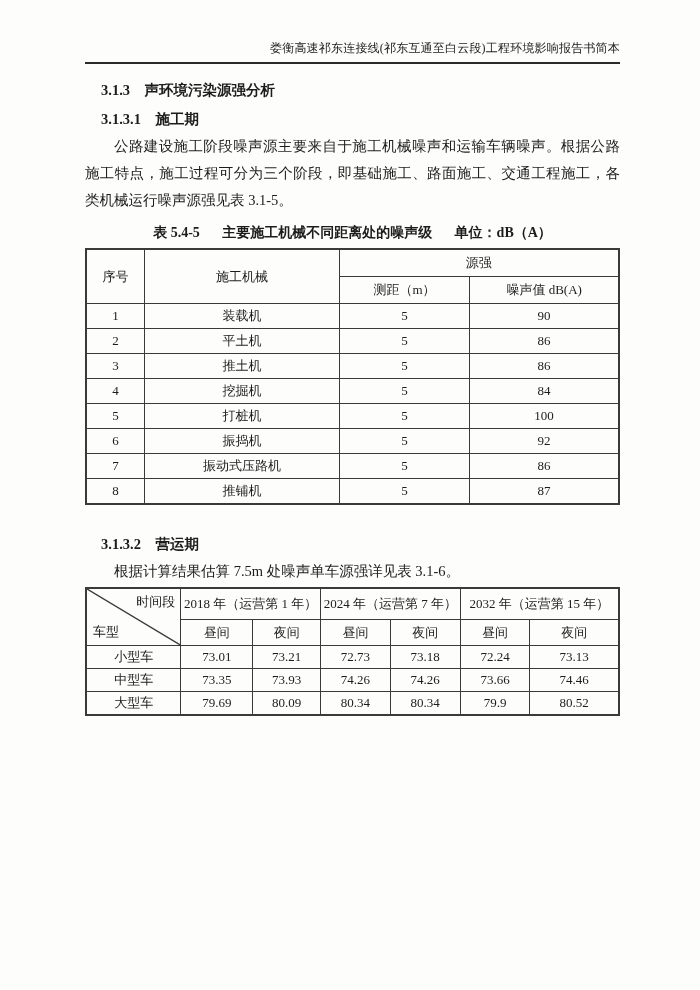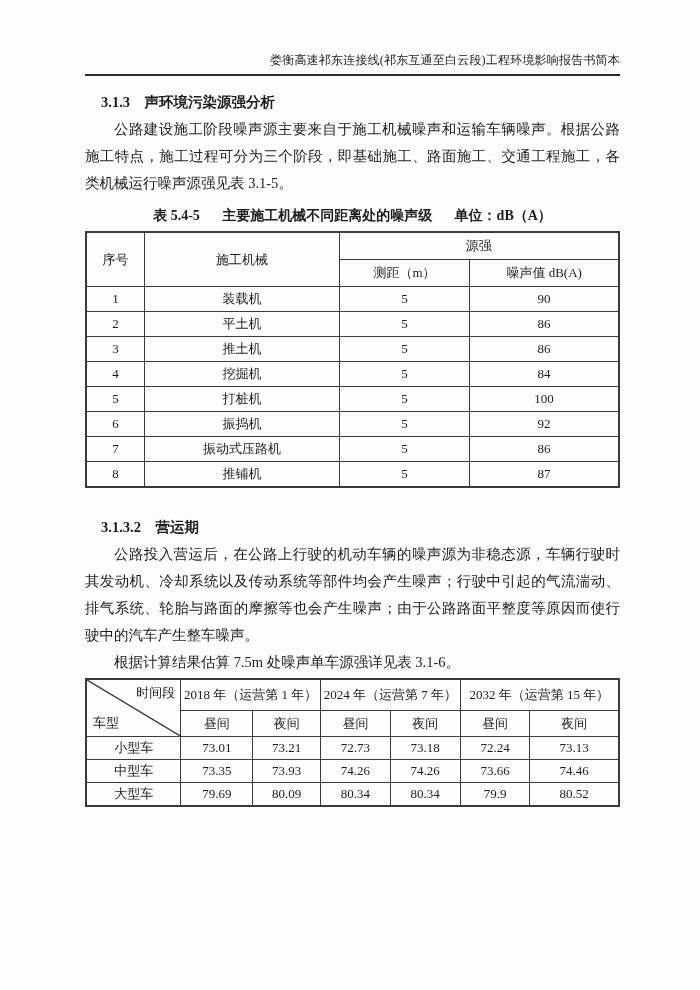--- a/index.html
+++ b/index.html
@@ -3,21 +3,21 @@
 <meta charset="utf-8">
 <style>
   html,body { margin:0; padding:0; }
   .page {
     position:relative;
     width:700px; height:990px;
     background:#fdfdfc;
     font-family:"Liberation Serif","DejaVu Serif",serif;
     color:#1c1c1c;
     box-sizing:border-box;
-    padding:52px 80px 0 85px;
+    padding:40px 80px 0 85px;
     overflow:hidden;
   }
   .doc-header {
     text-align:right;
     font-size:12px;
     letter-spacing:0.2px;
     padding-bottom:5px;
     border-bottom:2px solid #2b2b2b;
     margin-bottom:13px;
     color:#222;
@@ -86,20 +86,21 @@
 
 <div class="page">
 
   <div class="doc-header">
     <span>娄衡高速祁东连接线(祁东互通至白云段)工程环境影响报告书简本</span>
   </div>
 
 
   <p class="heading"><span>3.1.3</span><span class="hgap">声环境污染源强分析</span></p>
 
+  <p class="heading"><span>3.1.3.1</span><span class="hgap">施工期</span></p>
 
   <p class="para indent">公路建设施工阶段噪声源主要来自于施工机械噪声和运输车辆噪声。根据公路施工特点，施工过程可分为三个阶段，即基础施工、路面施工、交通工程施工，各类机械运行噪声源强见表 3.1-5。</p>
 
   <div class="tbl-title"><span>表 5.4-5</span><span class="tgap">主要施工机械不同距离处的噪声级</span><span class="tgap">单位：dB（A）</span></div>
 
   <table class="t1">
     <colgroup>
       <col style="width:11%">
         <col style="width:36.5%">
         <col style="width:24.5%">
@@ -161,21 +162,20 @@
       <td>8</td>
       <td>推铺机</td>
       <td>5</td>
       <td>87</td>
     </tr>
   </tbody>
     </table>
 
   <p class="heading" style="margin-top:26px;"><span>3.1.3.2</span><span class="hgap">营运期</span></p>
 
-  <p class="para indent">公路投入营运后，在公路上行驶的机动车辆的噪声源为非稳态源，车辆行驶时其发动机、冷却系统以及传动系统等部件均会产生噪声；行驶中引起的气流湍动、排气系统、轮胎与路面的摩擦等也会产生噪声；由于公路路面平整度等原因而使行驶中的汽车产生整车噪声。</p>
 
   <p class="para indent">根据计算结果估算 7.5m 处噪声单车源强详见表 3.1-6。</p>
 
 
   <table class="t2">
     <colgroup>
       <col style="width:17.8%">
         <col style="width:13.5%">
         <col style="width:12.7%">
         <col style="width:13.1%">

